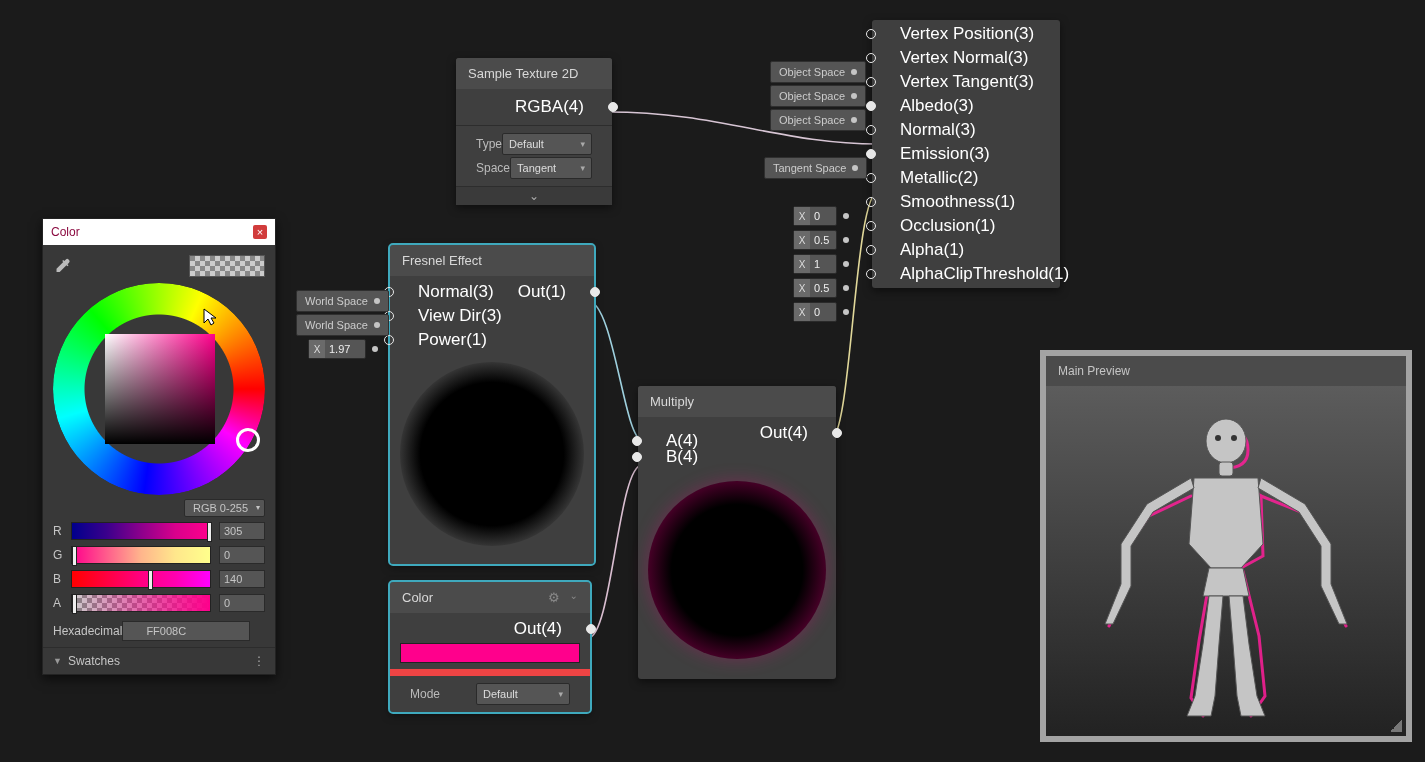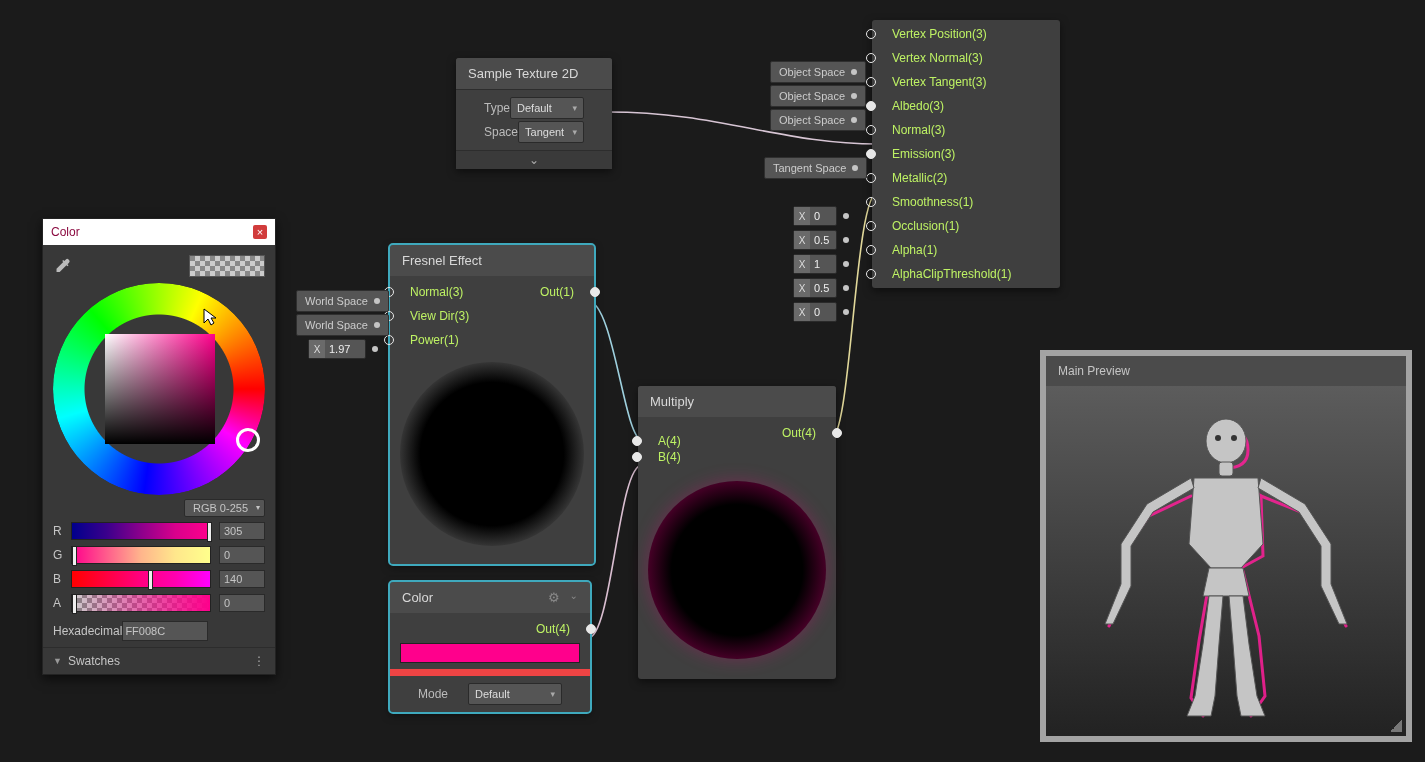--- a/index.html
+++ b/index.html
@@ -1,28 +1,28 @@
 <!DOCTYPE html>
 <html><head>
 <meta charset="utf-8">
 <style>
   html,body{margin:0;padding:0;width:1425px;height:762px;background:#1b1b1b;font-family:Arial,Helvetica,sans-serif;font-size:12px;color:#c5c5c5;overflow:hidden}
   .canvas{position:relative;width:1425px;height:762px}
 
   
   .node{position:absolute;background:#3f3f3f;border-radius:3px;box-shadow:0 3px 8px rgba(0,0,0,.5)}
   .node-title{background:#4b4b4b;border-radius:3px 3px 0 0;padding:8px 12px;font-size:13px;color:#d8d8d8}
-  .node-body{padding:6px 28px}
+  .node-body{padding:6px 20px}
   .row{display:flex;align-items:center;justify-content:space-between;height:24px;font-size:12px}
   .row .lab{color:#bbb}
   .select{background:#555;border:1px solid #2a2a2a;border-radius:2px;color:#ddd;width:80px;height:20px;display:flex;align-items:center;justify-content:space-between;padding:0 6px;font-size:11px}
   .select .arrow{font-size:9px;color:#aaa}
   .port{width:8px;height:8px;border:1.5px solid #e8e8e8;border-radius:50%;background:transparent}
   .port.filled{background:#e8e8e8}
-  .portrow{position:absolute;display:flex;align-items:center;gap:16px;height:24px;font-size:12px;color:#bef264;white-space:nowrap}
+  .portrow{position:absolute;display:flex;align-items:center;gap:24px;height:24px;font-size:17px;color:#ffffff;white-space:nowrap}
   .portrow.out{right:-6px;flex-direction:row}
   .portrow.in{left:-6px}
   .pill{background:#555;border-radius:2px;padding:2px 8px;font-size:11px;color:#ccc;display:flex;align-items:center;gap:6px;border:1px solid #2f2f2f;height:16px}
   .pill .dot{width:6px;height:6px;background:#c5c5c5;border-radius:50%}
   .minifield{background:#555;border:1px solid #2a2a2a;border-radius:2px;width:42px;height:18px;display:flex;align-items:center}
   .minifield .x{background:#6a6a6a;color:#ddd;width:16px;height:100%;display:flex;align-items:center;justify-content:center;font-size:10px}
   .minifield .v{flex:1;text-align:left;padding-left:4px;font-size:11px;color:#eee}
   .chevron-bar{height:18px;display:flex;align-items:center;justify-content:center;color:#aaa;font-size:12px;background:#3a3a3a;border-top:1px solid #2d2d2d}
   .preview-sphere{width:100%;aspect-ratio:1/1;border-radius:50%;margin:8px 0}
 
@@ -42,21 +42,21 @@
   .wheel-ind{position:absolute;width:18px;height:18px;border:3px solid #fff;border-radius:50%;right:5px;top:145px}
   .mode-row{display:flex;justify-content:flex-end;padding:4px 10px 2px}
   .mode-select{background:#555;border:1px solid #2a2a2a;padding:2px 16px 2px 8px;font-size:11px;border-radius:2px;position:relative}
   .mode-select .arrow{position:absolute;right:4px;top:3px;font-size:8px}
   .slider-row{display:flex;align-items:center;gap:8px;padding:3px 10px}
   .slider-row .lbl{width:10px;text-align:left;color:#c5c5c5}
   .slider{flex:1;height:16px;border:1px solid #222;position:relative}
   .slider .thumb{position:absolute;top:-1px;width:3px;height:18px;background:#eee;border:1px solid #222}
   .numbox{width:36px;height:16px;background:#555;border:1px solid #2a2a2a;font-size:11px;display:flex;align-items:center;justify-content:flex-start;padding:0 4px}
   .hex-row{display:flex;align-items:center;padding:6px 10px}
-  .hex-field{width:80px;height:18px;background:#555;border:1px solid #2a2a2a;display:flex;align-items:center;padding:0 2px;font-size:11px}
+  .hex-field{width:80px;height:18px;background:#555;border:1px solid #2a2a2a;display:flex;align-items:center;padding:0 23px;font-size:11px}
   .swatches-row{display:flex;align-items:center;gap:6px;padding:6px 10px;border-top:1px solid #2c2c2c}
   .dots{margin-left:auto;color:#aaa}
   .preset-row{display:flex;align-items:center;gap:8px;padding:2px 10px 10px;color:#8b8b8b;font-size:11px}
   .preset-chip{width:14px;height:14px;border:1px solid #555;background:#ff008c}
 
   
   .main-preview{position:absolute;left:1040px;top:350px;width:360px;background:#3f3f3f;border:6px solid #a3a3a3}
   .main-preview .title{background:#4b4b4b;padding:8px 12px;font-size:12px}
   .main-preview .view{position:relative;height:350px;background:linear-gradient(#5c5c5c,#222);overflow:hidden}
   .resize{position:absolute;right:4px;bottom:4px;width:12px;height:12px;background:linear-gradient(135deg,transparent 50%,#777 50%)}
@@ -72,20 +72,26 @@
 
   <svg class="wires">
     <path d="M608 112 C720 112 780 144 878 144" stroke="#d7c5d4" stroke-width="1.6" fill="none"></path>
     <path d="M588 301 C614 301 624 440 642 440" stroke="#9ed0de" stroke-width="1.6" fill="none"></path>
     <path d="M588 638 C612 638 618 465 642 465" stroke="#d9bed0" stroke-width="1.6" fill="none"></path>
     <path d="M830 440 C852 440 854 192 878 192" stroke="#e1d89a" stroke-width="1.6" fill="none"></path>
   </svg>
 
   <div class="node" style="left:456px;top:58px;width:156px">
     <div class="node-title">Sample Texture 2D</div>
+    <div style="position:relative;height:36px">
+      <div class="portrow out" style="top:6px">
+        <span>RGBA(4)</span>
+        <span class="port filled"></span>
+      </div>
+    </div>
     <div class="node-body" style="border-top:1px solid #2d2d2d">
       <div class="row">
         <span class="lab">Type</span>
         <div class="select">
             <span>Default</span>
             <span class="arrow">▾</span>
           </div>
       </div>
       <div class="row">
         <span class="lab">Space</span>

